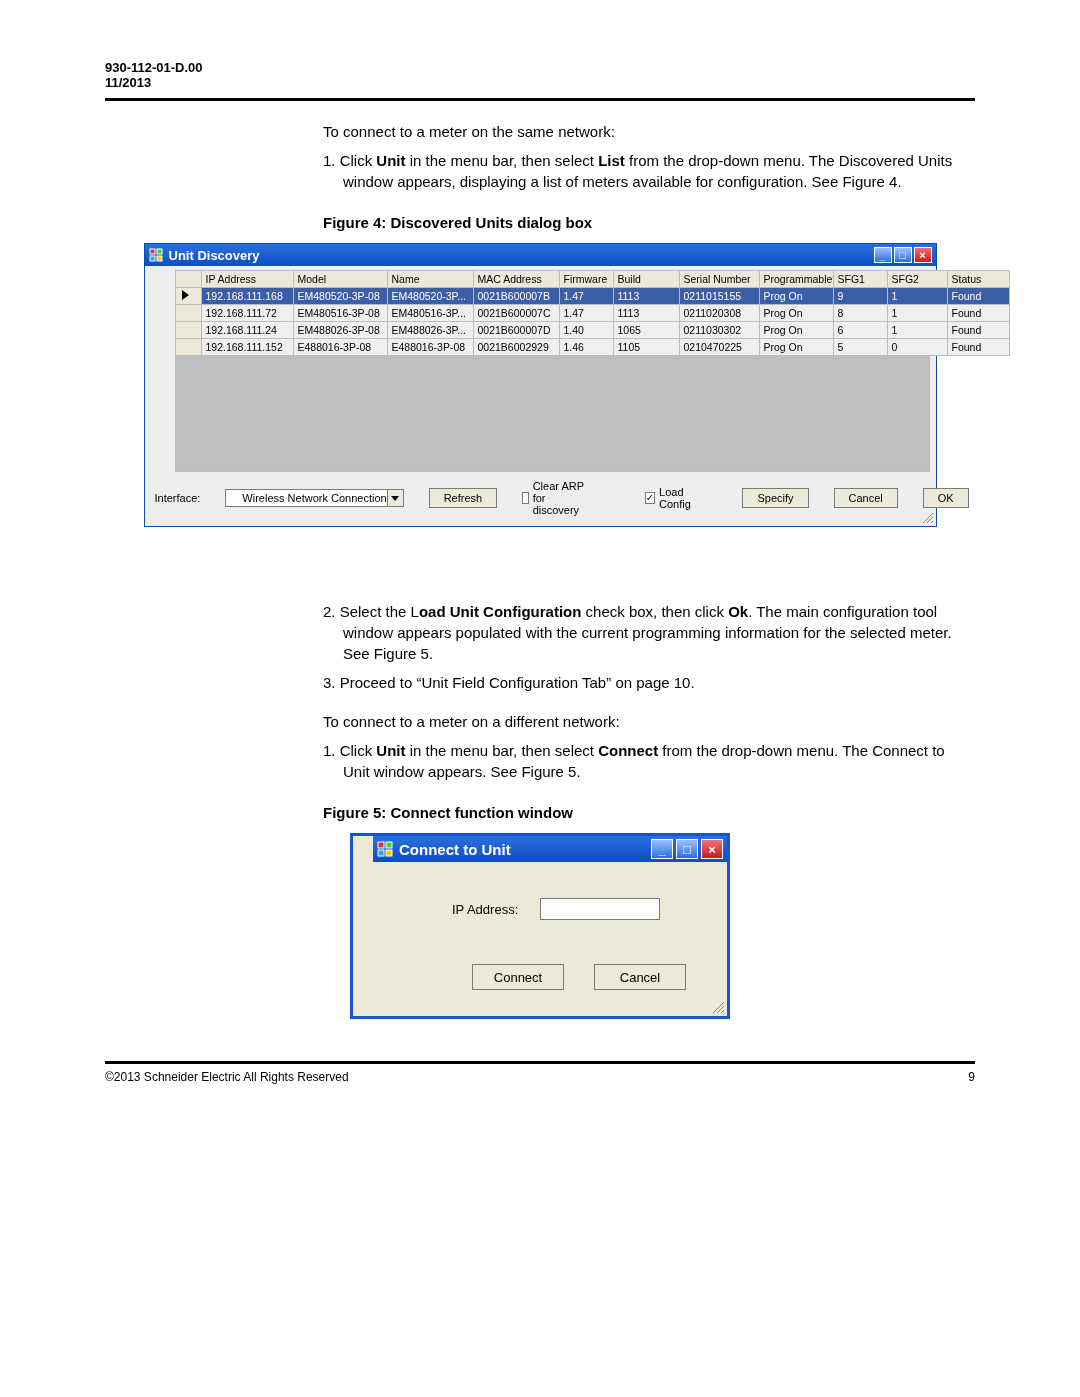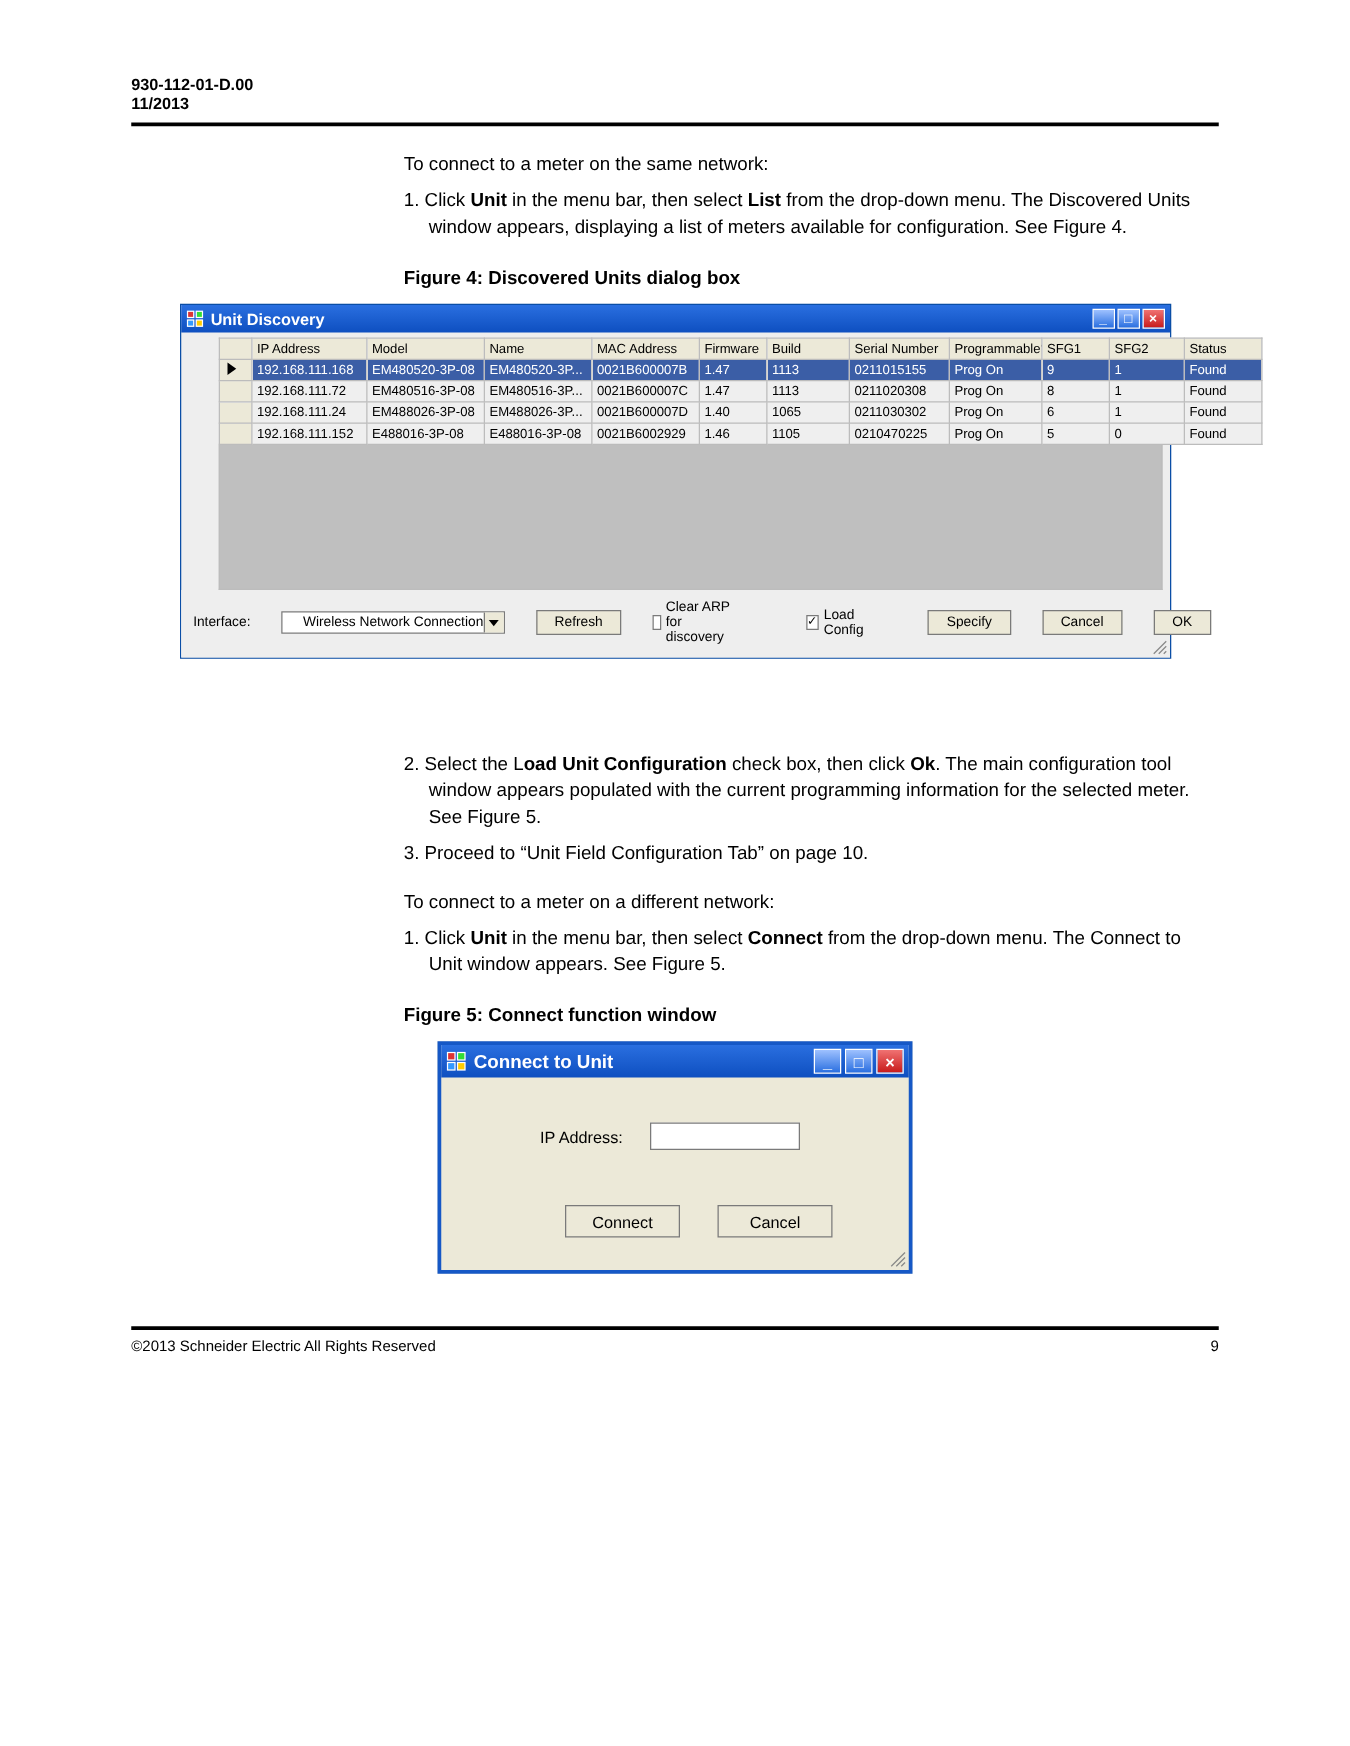--- a/index.html
+++ b/index.html
@@ -173,20 +173,21 @@
 
   
   .connect-wrap {
     width: 380px;
     margin: 0 auto;
   }
   .cw-border {
     border: 3px solid #1658c6;
     background: #ece9d8;
     position: relative;
+    padding-left: 20px;
   }
   .cw-title {
     background: linear-gradient(to bottom, #2a6fe0, #0e4fc0);
     color: #fff;
     font-weight: bold;
     font-size: 15px;
     height: 26px;
     display: flex;
     align-items: center;
     padding: 0 4px;

